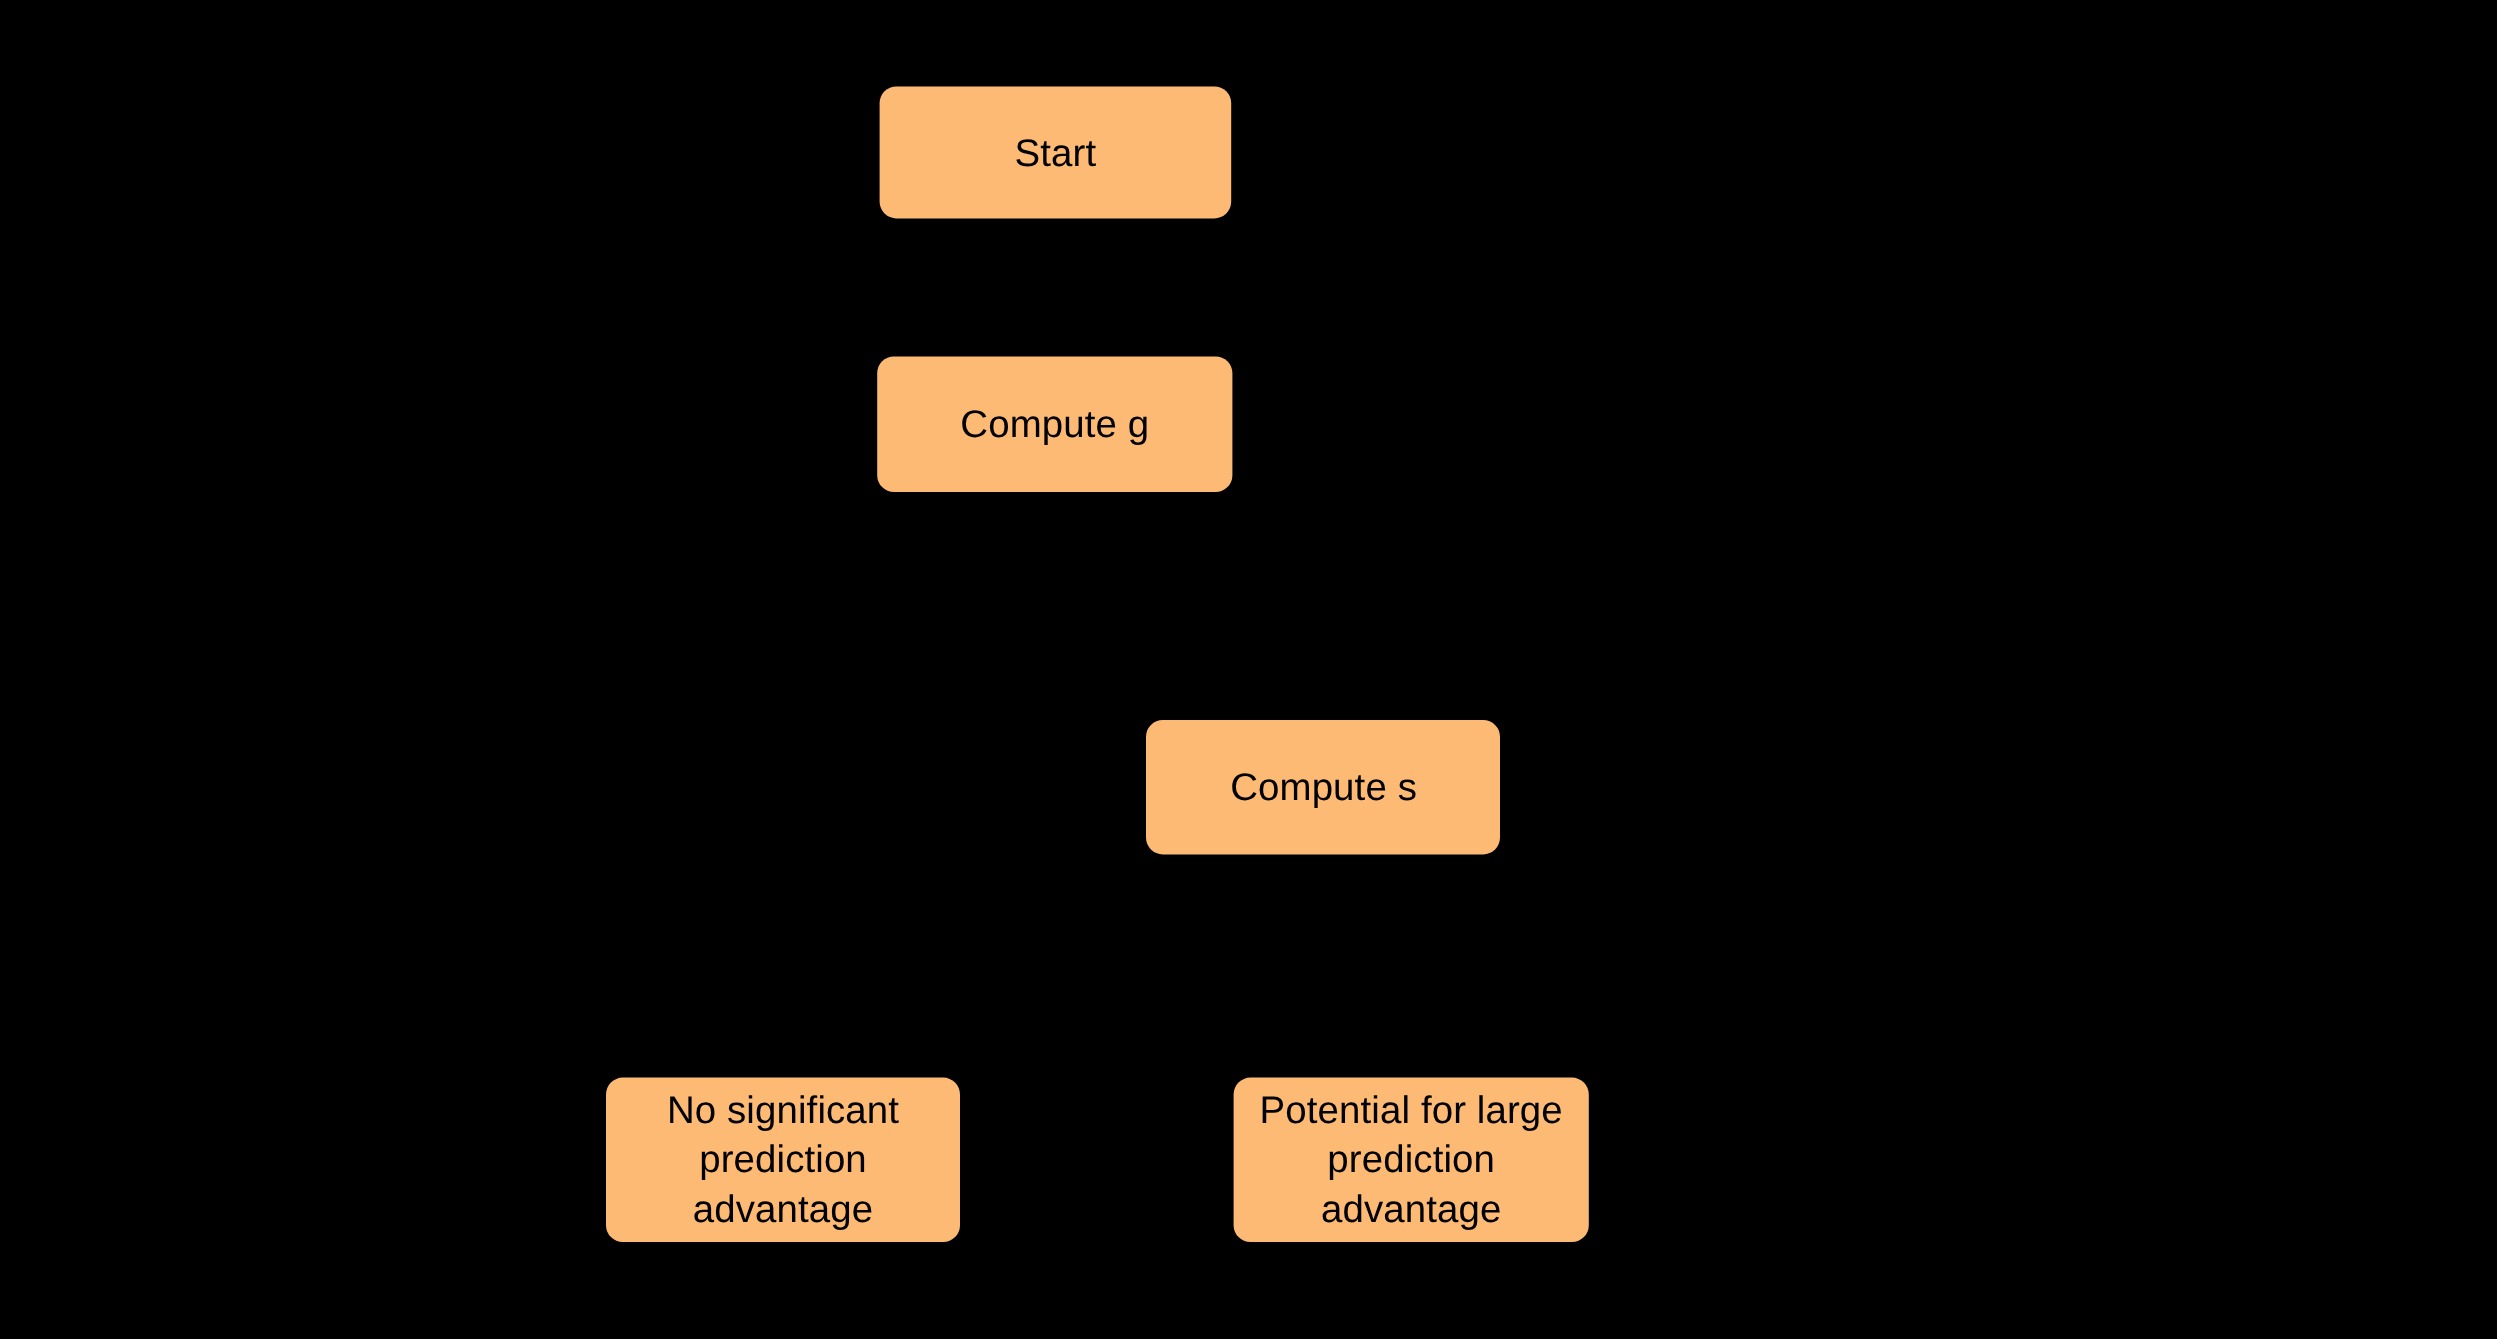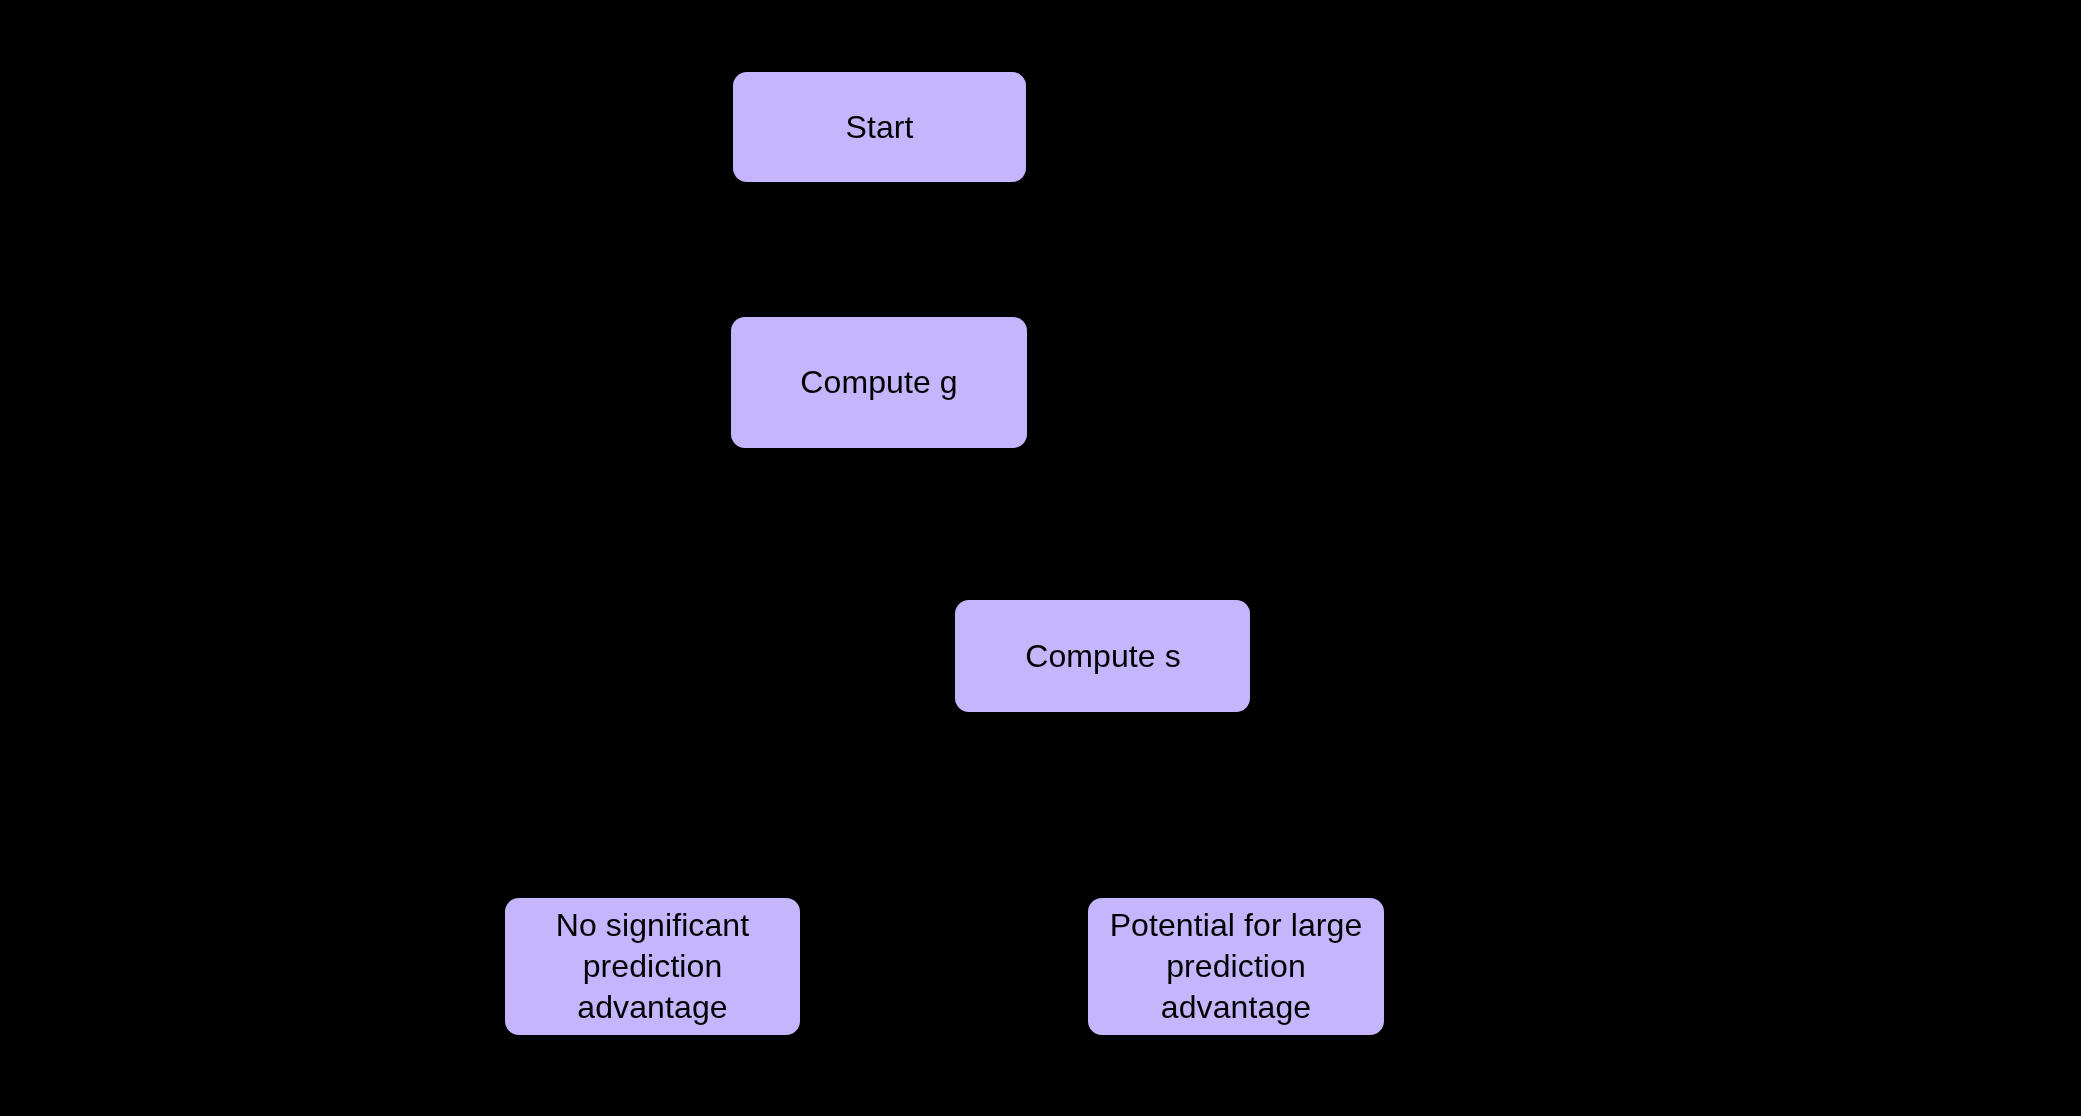--- a/index.html
+++ b/index.html
@@ -19,21 +19,21 @@
   .edge-layer {
     position: absolute;
     left: 0;
     top: 0;
     width: 2081px;
     height: 1116px;
     pointer-events: none;
   }
   .node {
     position: absolute;
-    background: #c4b5fd;
+    background: #fdba74;
     border-radius: 14px;
     box-sizing: border-box;
     display: flex;
     align-items: center;
     justify-content: center;
     text-align: center;
     color: #000000;
     font-size: 32px;
     line-height: 41px;
     font-weight: 400;
@@ -67,34 +67,34 @@
     </g>
     <g>
       <path d="M1102,712 L1102,805 L1216,805 L1216,898" stroke="#000000" stroke-width="3" fill="none" marker-end="url(#arrowhead)"></path>
     </g>
   </svg>
 
   <div class="node" style="left:733px; top:72px; width:293px; height:110px;">
     <span>Start</span>
   </div>
 
-  <div class="node" style="left:731px; top:297px; width:296px; height:131px;margin-top:20px;">
+  <div class="node" style="left:731px; top:297px; width:296px; height:113px;">
     <span>Compute g</span>
   </div>
 
 
   <div class="node" style="left:955px; top:600px; width:295px; height:112px;padding-left:11px;">
     <span>Compute s</span>
   </div>
 
   <div class="node" style="left:505px; top:898px; width:295px; height:137px;text-align:center;">
     <span>No significant
 prediction
 advantage</span>
   </div>
 
-  <div class="node" style="left:1088px; top:898px; width:296px; height:137px;">
+  <div class="node" style="left:1028px; top:898px; width:296px; height:137px;">
     <span>Potential for large
 prediction
 advantage</span>
   </div>
 
 </div>
 
 </body></html>

